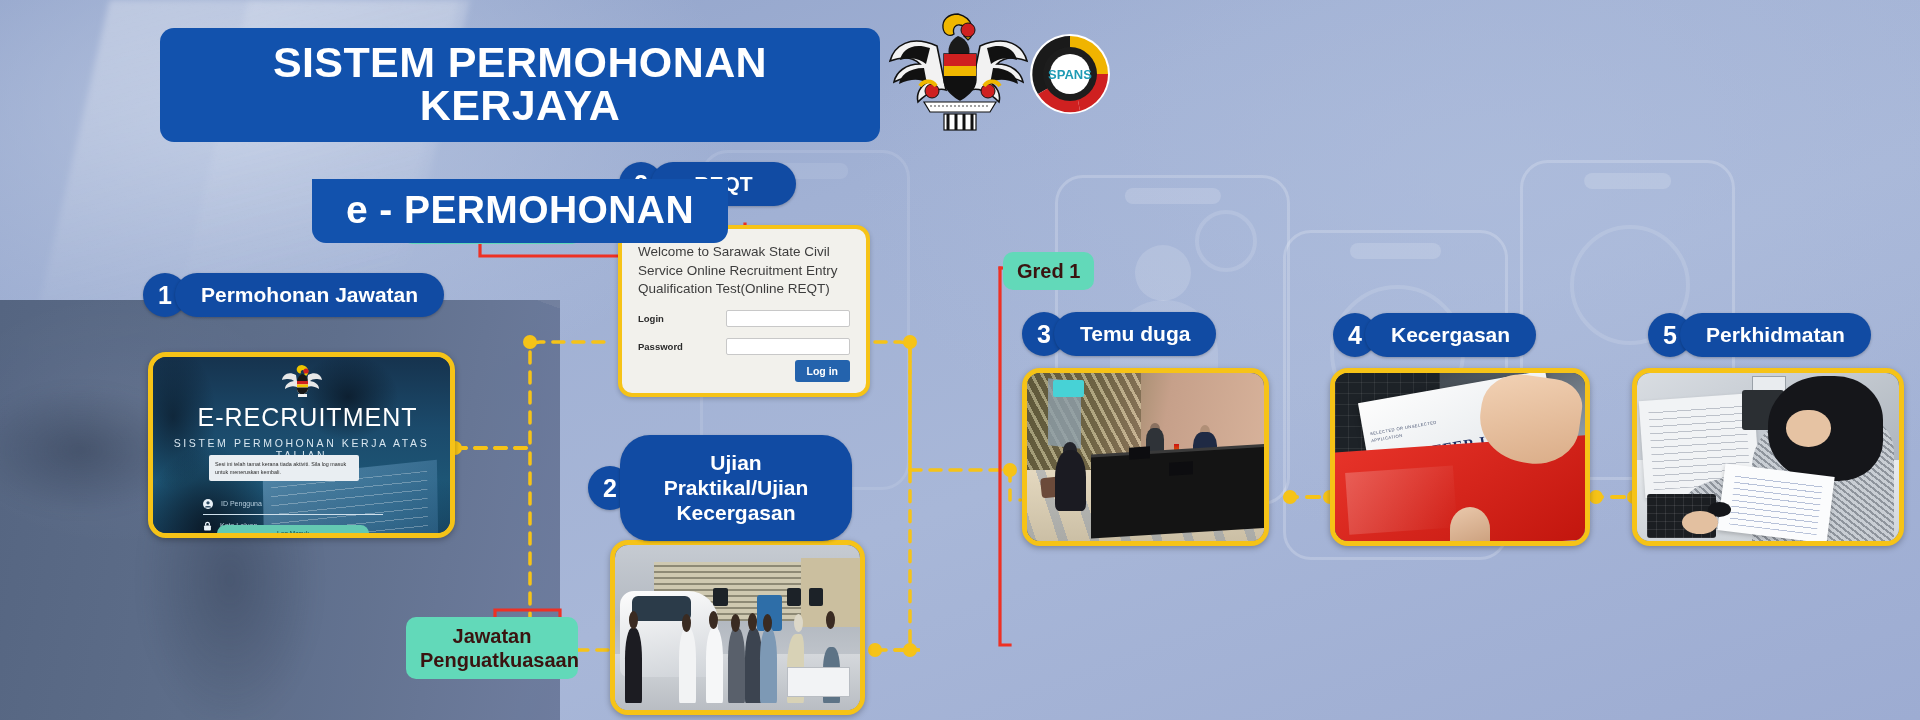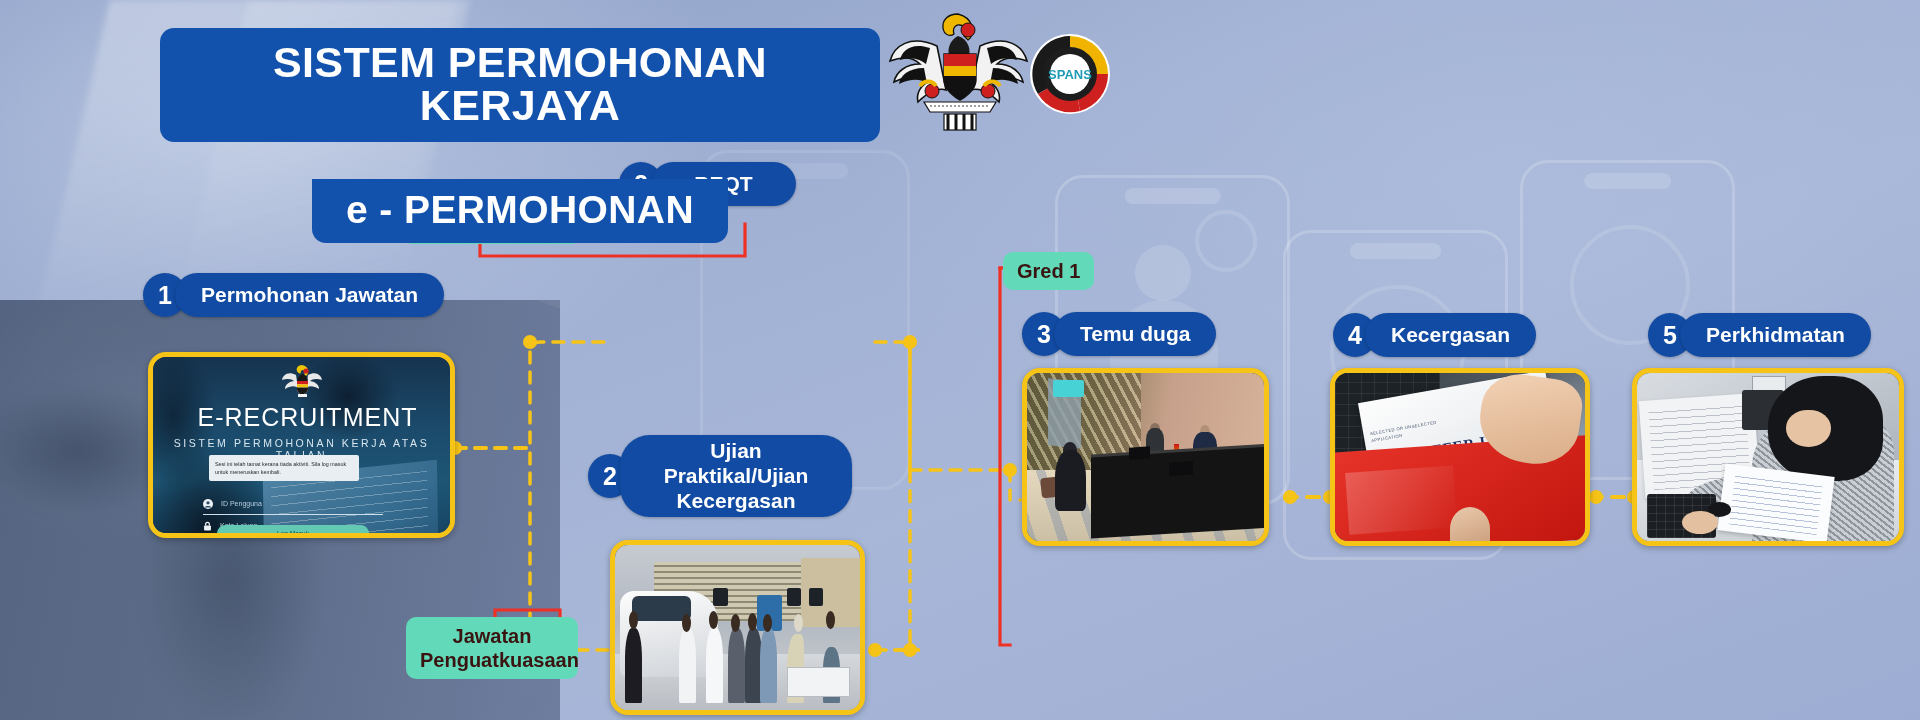--- a/index.html
+++ b/index.html
@@ -84,21 +84,21 @@
   .step-num{
     width:44px;height:44px;border-radius:50%;background:#114ba3;color:#fff;
     font-size:25px;font-weight:700;display:flex;align-items:center;justify-content:center;
     flex:0 0 auto; box-shadow:0 1px 3px rgba(0,0,0,.25);
   }
   .step-label{
     background:#114ba3;color:#fff;border-radius:30px;
     font-size:21px;font-weight:700;padding:10px 26px;margin-left:-12px;
     white-space:nowrap; box-shadow:0 1px 3px rgba(0,0,0,.25); text-align:center;
   }
-  .step-label.two-line{ white-space:normal; width:232px; line-height:1.18; padding:4px 18px;text-align:center;}
+  .step-label.two-line{ white-space:normal; width:232px; line-height:1.18; padding:16px 18px;text-align:center;}
 
   .gred{
     position:absolute; background:#62d9b9; color:#3a1410; border-radius:10px;
     font-size:20px; font-weight:700; padding:7px 14px; z-index:36; white-space:nowrap;
     text-align:center; line-height:1.2;
   }
 
   
   .card{
     position:absolute; border:5px solid #f6c317; border-radius:18px;
@@ -413,20 +413,32 @@
     </div>
   </div>
 
   <div class="gred" style="left:402px;top:206px;">Gred 5 &amp; Gred 9</div>
 
   <div class="step" style="left:619px;top:162px;">
     <div class="step-num">2</div>
     <div class="step-label" style="width:145px;">REQT</div>
   </div>
 
+  <div class="reqt-card">
+    <div class="reqt-welcome">Welcome to Sarawak State Civil Service Online Recruitment Entry Qualification Test(Online REQT)</div>
+    <div class="reqt-row">
+      <div class="reqt-lbl">Login</div>
+      <div class="reqt-inp"></div>
+    </div>
+    <div class="reqt-row">
+      <div class="reqt-lbl">Password</div>
+      <div class="reqt-inp"></div>
+    </div>
+    <div class="reqt-btn">Log in</div>
+  </div>
 
   <div class="step" style="left:588px;top:435px;">
     <div class="step-num">2</div>
     <div class="step-label two-line">Ujian Praktikal/Ujian Kecergasan</div>
   </div>
 
   <div class="card" style="left:610px;top:540px;width:255px;height:175px;">
     <div class="ph">
       <div class="pt-bg"></div>
       <div class="pt-shutter"></div>

